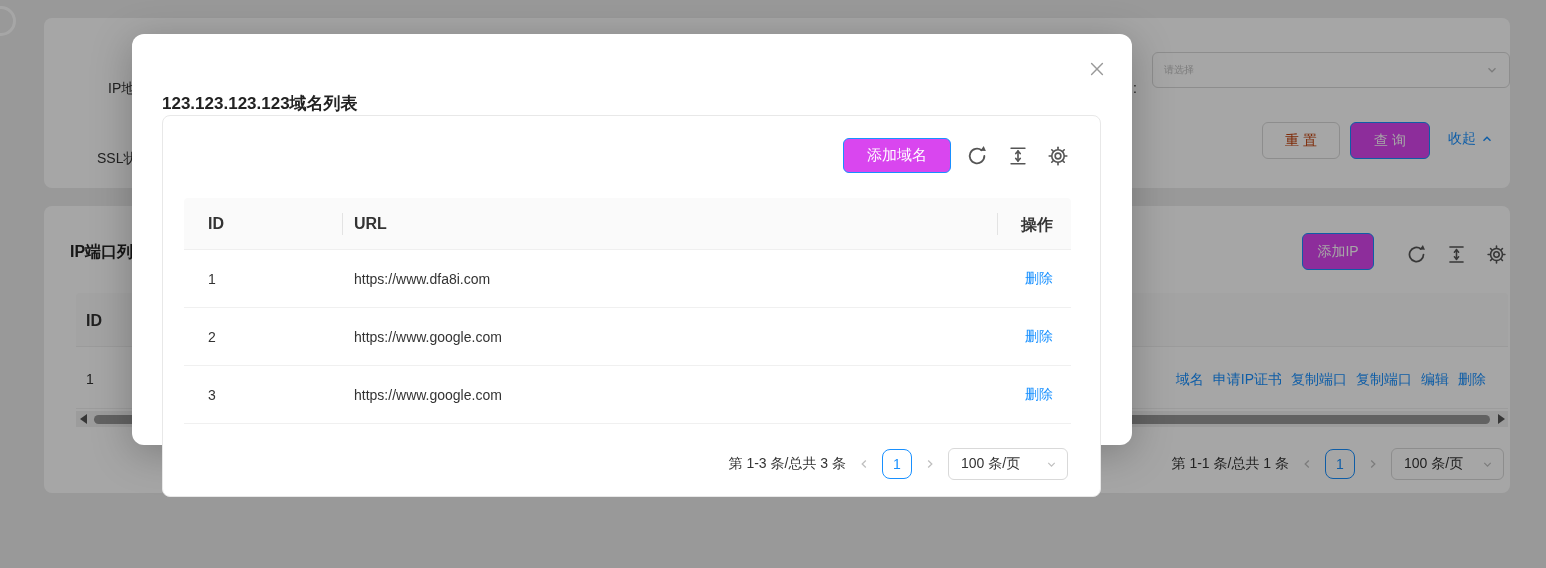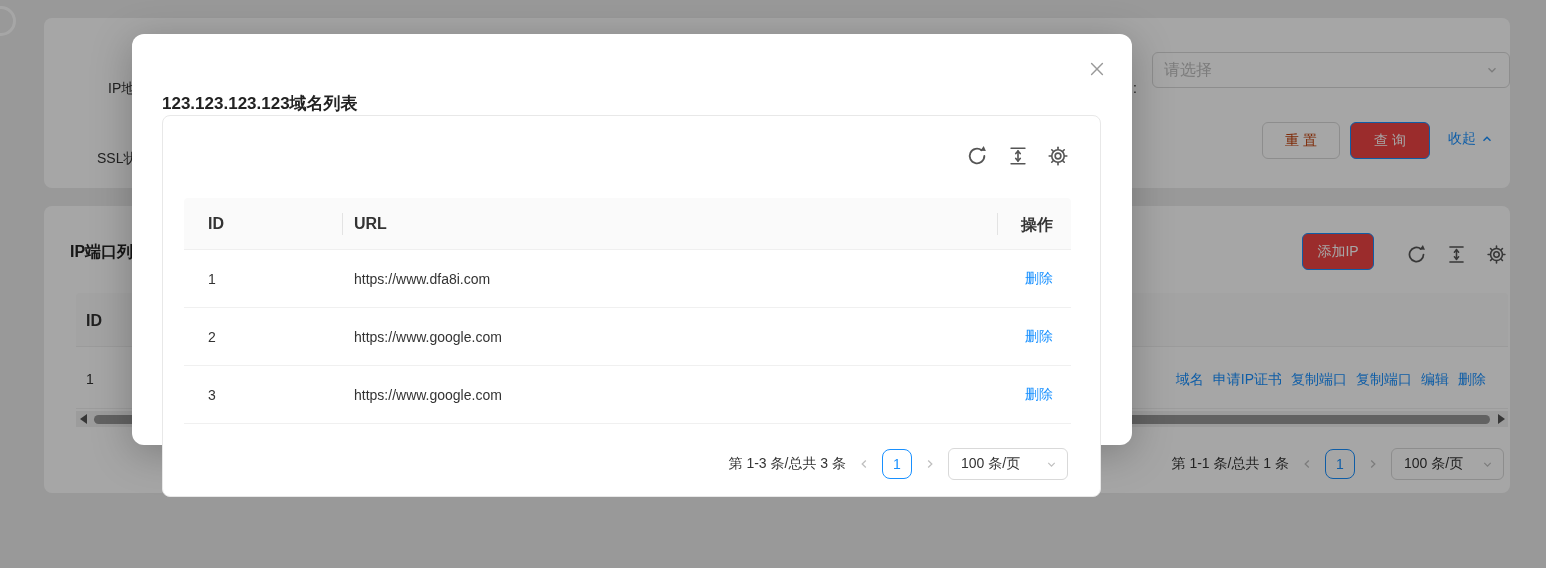--- a/index.html
+++ b/index.html
@@ -2,24 +2,24 @@
 <html><head>
 <meta charset="utf-8">
 <style>
   * { margin:0; padding:0; box-sizing:border-box; }
   html,body { width:1546px; height:568px; overflow:hidden; }
   body { font-family:"Liberation Sans","DejaVu Sans",sans-serif; background:#ebebeb; position:relative; }
   .abs { position:absolute; }
   .card { background:#fff; border-radius:8px; position:absolute; }
   .lbl { font-size:14px; color:#333; white-space:nowrap; }
   .select-box { background:#fff; border:1px solid #d9d9d9; border-radius:6px; display:flex; align-items:center; justify-content:space-between; padding:0 11px; }
-  .placeholder { color:#bfbfbf; font-size:16px; }
+  .placeholder { color:#bfbfbf; font-size:10px; }
   .btn { display:flex; align-items:center; justify-content:center; border-radius:6px; font-size:14px; cursor:pointer; white-space:nowrap; }
   .btn-default { background:#fff; border:1px solid #d9d9d9; color:#c2410c; }
-  .btn-primary { background:#ef4444; border:1px solid #1890ff; color:#fff; }
+  .btn-primary { background:#d946ef; border:1px solid #1890ff; color:#fff; }
   .link { color:#1890ff; font-size:14px; text-decoration:none; white-space:nowrap; cursor:pointer; }
   .icon-btn { display:flex; align-items:center; justify-content:center; cursor:pointer; }
   .thead { background:#fafafa; }
   .th { font-size:16px; font-weight:700; color:#333; }
   .td { font-size:14px; color:#333; }
   .pg-summary { font-size:14px; color:#333; white-space:nowrap; }
   .pg-chev { color:#bfbfbf; display:flex; align-items:center; justify-content:center; width:16px; height:30px; cursor:pointer; }
   .pg-page { width:30px; height:30px; border:1px solid #1890ff; border-radius:8px; color:#1890ff; font-size:14px; display:flex; align-items:center; justify-content:center; background:#fff; cursor:pointer; }
   .pg-size { height:32px; border:1px solid #d9d9d9; border-radius:6px; background:#fff; display:flex; align-items:center; justify-content:space-between; padding:0 10px 0 12px; font-size:14px; color:#333; cursor:pointer; }
   .overlay { position:absolute; inset:0; background:rgba(0,0,0,0.35); z-index:5; }
@@ -159,20 +159,23 @@
   <span class="abs" style="left:30px; top:58px; font-size:17px; font-weight:700; color:#222; white-space:nowrap;">123.123.123.123域名列表</span>
 
   <div class="icon-btn abs" style="left:955px; top:25px; width:20px; height:20px;">
     <svg width="18" height="18" viewBox="0 0 20 20">
         <path d="M4 4 L16 16 M16 4 L4 16" stroke="#999" stroke-width="1.6" stroke-linecap="round"></path>
       </svg>
   </div>
 
   <div class="panel">
 
+    <div class="btn btn-primary abs" style="left:680px; top:22px; width:108px; height:35px; font-size:15px;">
+      <span>添加域名</span>
+    </div>
     <div class="icon-btn abs" style="left:803px; top:29px;">
       <svg width="22" height="22" viewBox="0 0 24 24">
           <path d="M20 12a8 8 0 1 1-3.0-6.25" fill="none" stroke="#555" stroke-width="2" stroke-linecap="round"></path>
           <path d="M15.6 6.4 L21.7 6.6 L19.3 1.2 Z" fill="#555"></path>
         </svg>
     </div>
     <div class="icon-btn abs" style="left:844px; top:29px;">
       <svg width="22" height="22" viewBox="0 0 24 24" fill="none" stroke="#555" stroke-width="1.8" stroke-linecap="round">
           <path d="M4.5 3.5h15"></path>
           <path d="M4.5 20.5h15"></path>

